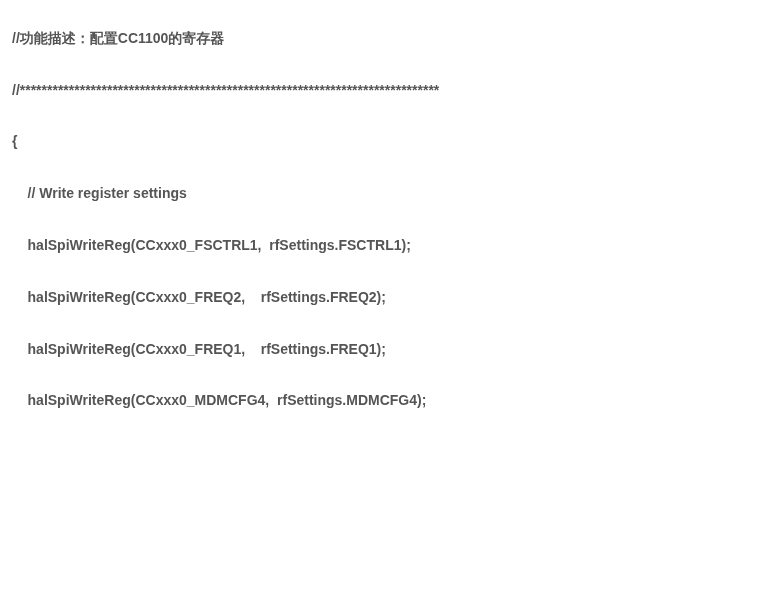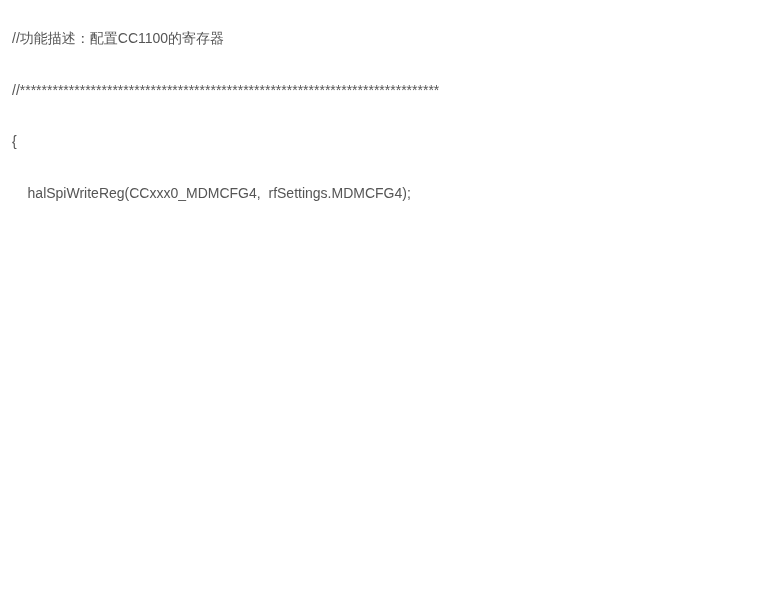--- a/index.html
+++ b/index.html
@@ -11,29 +11,34 @@
       color: #555;
       background: #fff;
       width: 783px;
     }
     .code-block {
       white-space: pre;
       padding: 0 12px;
     }
     .line {
       display: block;
+      font-weight: bold;
     }
   </style>
 </head>
 <body>
 
 <div class="code-block">
 <span class="line">//功能描述：配置CC1100的寄存器</span>
 <span class="line">//*****************************************************************************</span>
 <span class="line">{</span>
+<span class="line">    // Write register settings</span>
+<span class="line">    halSpiWriteReg(CCxxx0_FSCTRL1,  rfSettings.FSCTRL1);</span>
+<span class="line">    halSpiWriteReg(CCxxx0_FREQ2,    rfSettings.FREQ2);</span>
+<span class="line">    halSpiWriteReg(CCxxx0_FREQ1,    rfSettings.FREQ1);</span>
 <span class="line">    halSpiWriteReg(CCxxx0_MDMCFG4,  rfSettings.MDMCFG4);</span>
 
 
 
 
 
 
 
 
 

